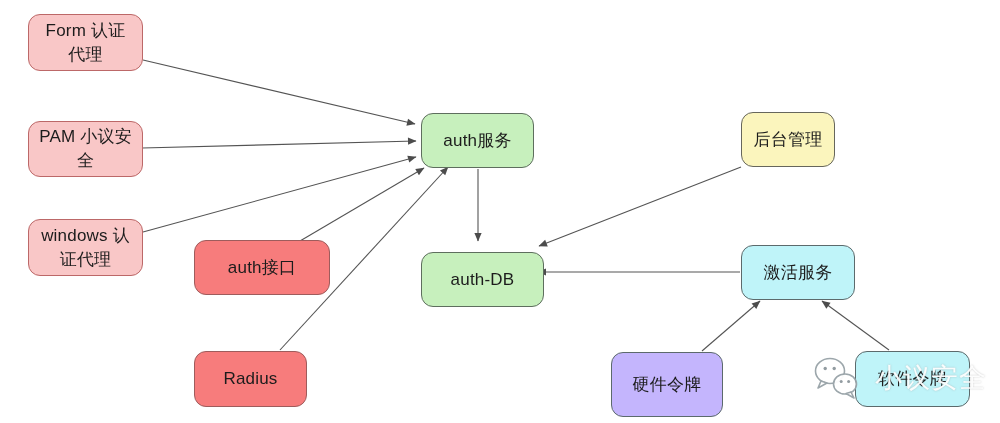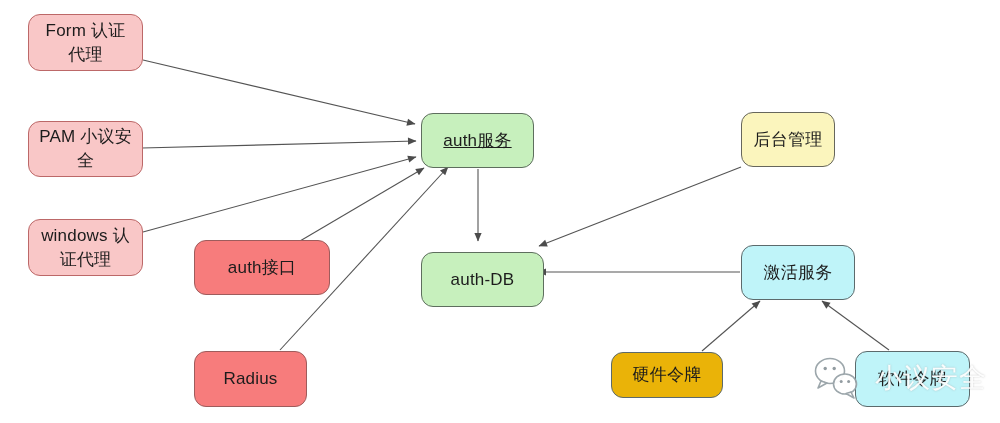--- a/index.html
+++ b/index.html
@@ -82,33 +82,33 @@
     </div>
     <div class="node" style="left: 28px; top: 219px; width: 115px; height: 57px; background: rgb(249, 199, 199); border-color: rgb(188, 104, 104); text-align: center;">
       <span>windows 认证代理</span>
     </div>
     <div class="node" style="left: 194px; top: 240px; width: 136px; height: 55px; background: rgb(247, 124, 124); border-color: rgb(158, 92, 92);">
       <span>auth接口</span>
     </div>
     <div class="node" style="left: 194px; top: 351px; width: 113px; height: 56px; background: rgb(247, 124, 124); border-color: rgb(158, 92, 92);">
       <span>Radius</span>
     </div>
-    <div class="node" style="left: 421px; top: 113px; width: 113px; height: 55px; background: rgb(199, 240, 189); border-color: rgb(94, 110, 94); text-decoration: underline;">
+    <div class="node" style="left: 421px; top: 113px; width: 113px; height: 55px; background: rgb(199, 240, 189); border-color: rgb(94, 110, 94);">
       <span>auth服务</span>
     </div>
     <div class="node" style="left: 421px; top: 252px; width: 123px; height: 55px; background: rgb(199, 240, 189); border-color: rgb(94, 110, 94);">
       <span>auth-DB</span>
     </div>
     <div class="node" style="left: 741px; top: 112px; width: 94px; height: 55px; background: rgb(251, 245, 189); border-color: rgb(102, 102, 92);">
       <span>后台管理</span>
     </div>
     <div class="node" style="left: 741px; top: 245px; width: 114px; height: 55px; background: rgb(191, 244, 249); border-color: rgb(92, 106, 108);">
       <span>激活服务</span>
     </div>
-    <div class="node" style="left: 611px; top: 352px; width: 112px; height: 46px; background: #eab308; border-color: rgb(92, 106, 108);">
+    <div class="node" style="left: 611px; top: 352px; width: 112px; height: 65px; background: #c4b5fd; border-color: rgb(92, 106, 108);">
       <span>硬件令牌</span>
     </div>
     <div class="node" style="left: 855px; top: 351px; width: 115px; height: 56px; background: rgb(191, 244, 249); border-color: rgb(92, 106, 108);">
       <span>软件令牌</span>
     </div>
     <div class="watermark">
     <svg class="wm-icon" viewBox="0 0 50 48" xmlns="http://www.w3.org/2000/svg">
       <g stroke="#97a2a7" stroke-width="1.6" fill="rgba(255,255,255,0.95)">
         <ellipse cx="19" cy="17" rx="14.5" ry="12.5"></ellipse>
         <path d="M10,27 L7,34 L16,29 Z" stroke-linejoin="round"></path>

